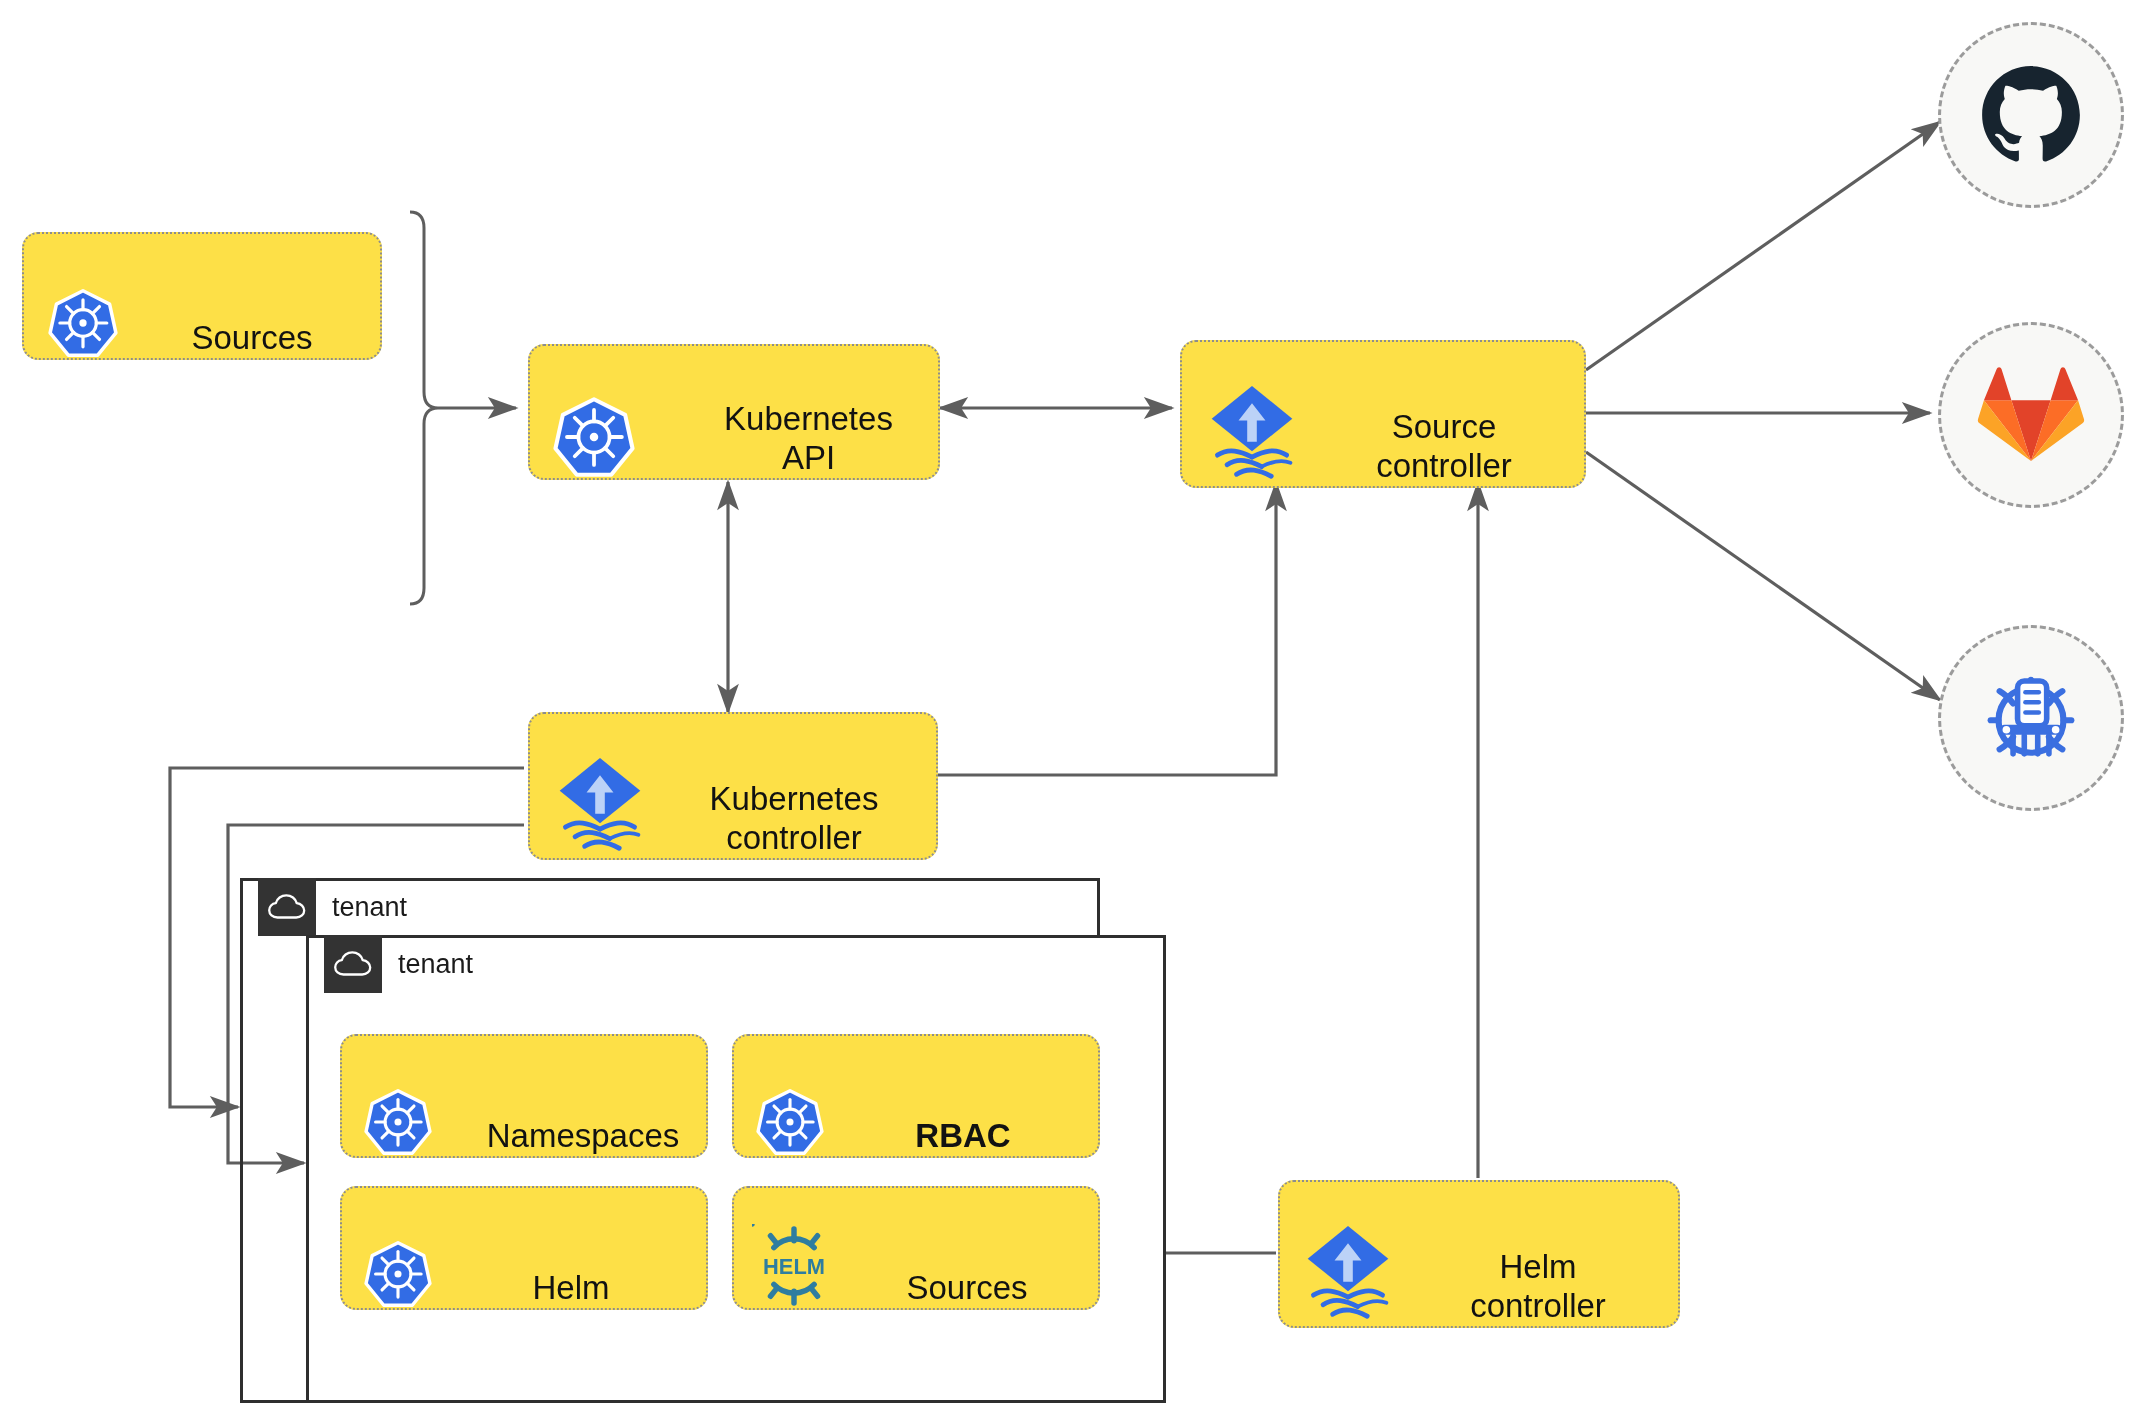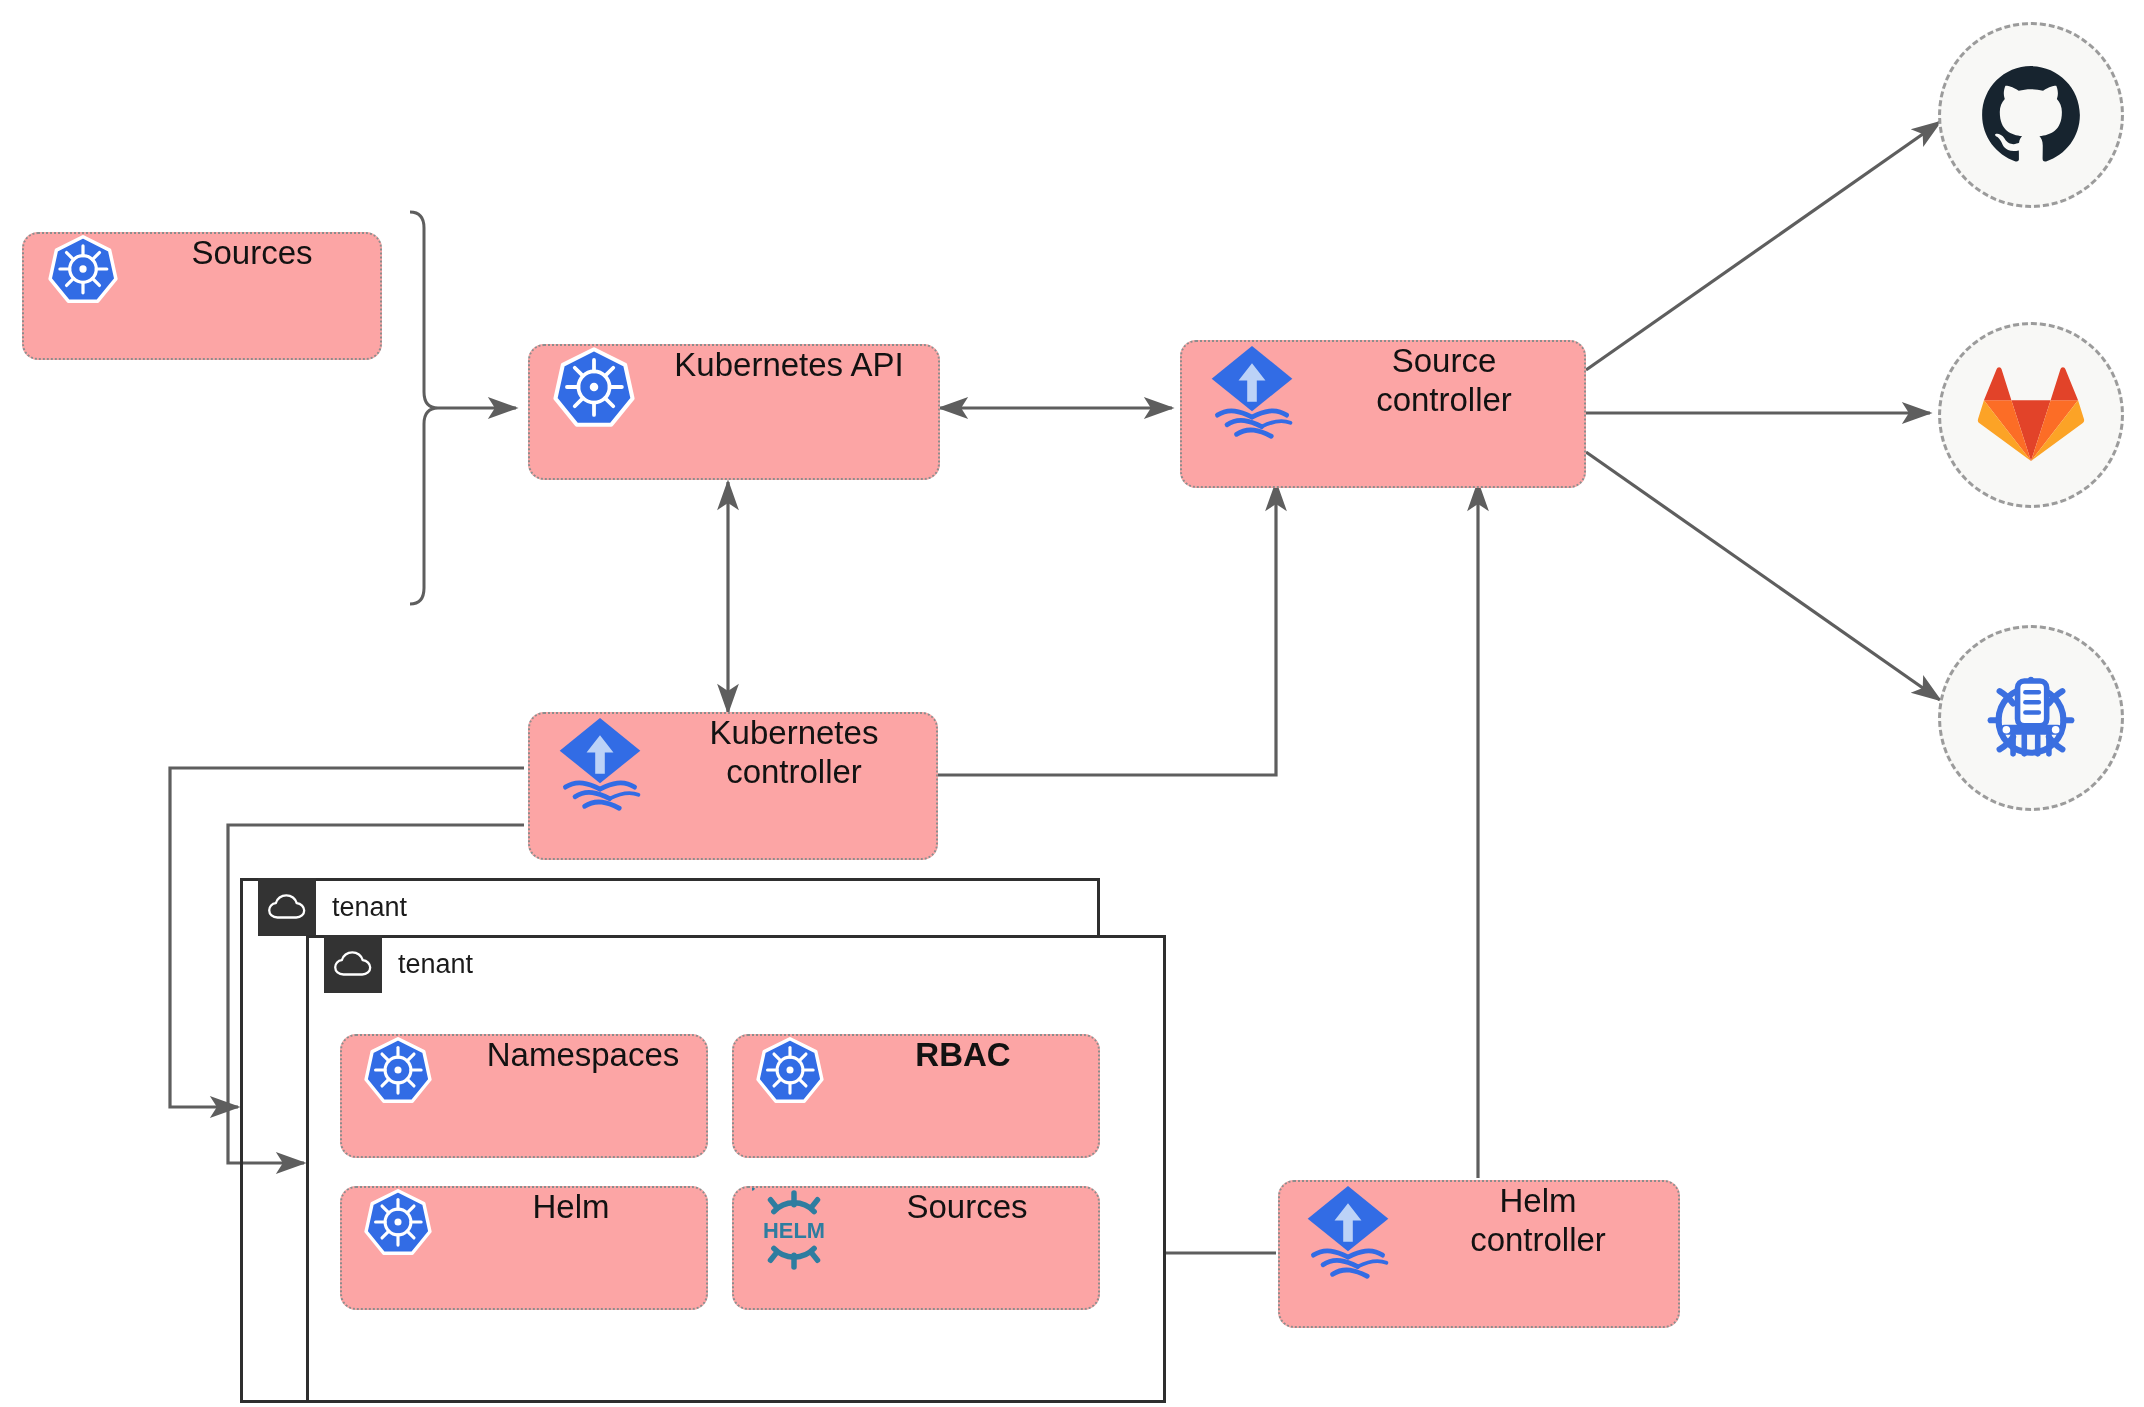--- a/index.html
+++ b/index.html
@@ -21,25 +21,25 @@
     top: 0; left: 0;
     width: 2144px;
     height: 1407px;
     pointer-events: none;
     z-index: 1;
   }
 
   
   .node {
     position: absolute;
-    background: #fca5a5;
+    background: #fde047;
     border: 2px dotted #8d8d8d;
     border-radius: 16px;
     display: flex;
-    align-items: flex-start;
+    align-items: flex-end;
     z-index: 3;
   }
   .node .label {
     color: #121212;
     font-size: 33px;
     line-height: 1.18;
     white-space: pre-line;
     text-align: center;
     flex: 1;
     padding-right: 18px;
@@ -180,21 +180,21 @@
           <line x1="73.5" y1="26.5" x2="63.5" y2="36.5"></line>
           <line x1="36.5" y1="63.5" x2="26.5" y2="73.5"></line>
         </g>
         <circle cx="50" cy="50" r="5.2" fill="#ffffff"></circle>
       </svg>
     </div>
     <div class="label">Sources</div>
   </div>
 
 
-  <div class="node" style="left:528px; top:344px; width:412px; height:136px;">
+  <div class="node" style="left:528px; top:344px; width:412px; height:136px;gap:39px;">
     <div class="ico" style="width:128px;">
       <svg width="82" height="82" viewBox="0 0 100 100" xmlns="http://www.w3.org/2000/svg">
         <polygon points="50,4 88,23 97,64 71,96 29,96 3,64 12,23" fill="#326CE5" stroke="#ffffff" stroke-width="5" stroke-linejoin="round"></polygon>
         <g stroke="#ffffff" stroke-width="4.6" fill="none" stroke-linecap="round">
           <circle cx="50" cy="50" r="19"></circle>
           <line x1="50" y1="17" x2="50" y2="31"></line>
           <line x1="50" y1="69" x2="50" y2="84"></line>
           <line x1="17" y1="50" x2="31" y2="50"></line>
           <line x1="69" y1="50" x2="84" y2="50"></line>
           <line x1="26.5" y1="26.5" x2="36.5" y2="36.5"></line>

